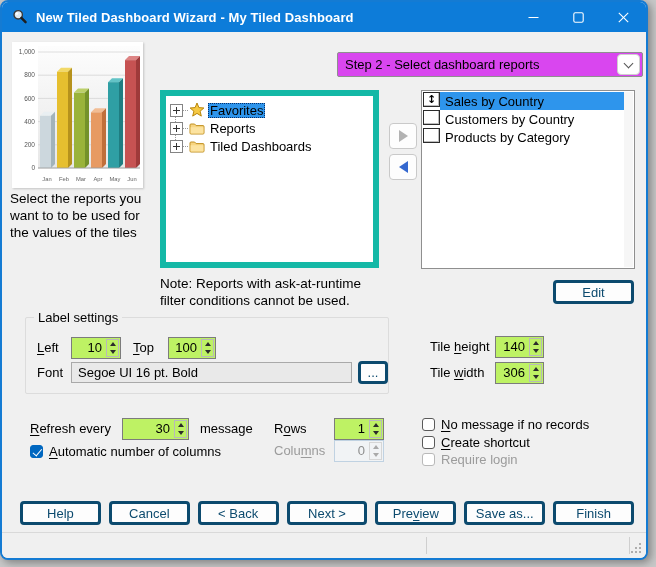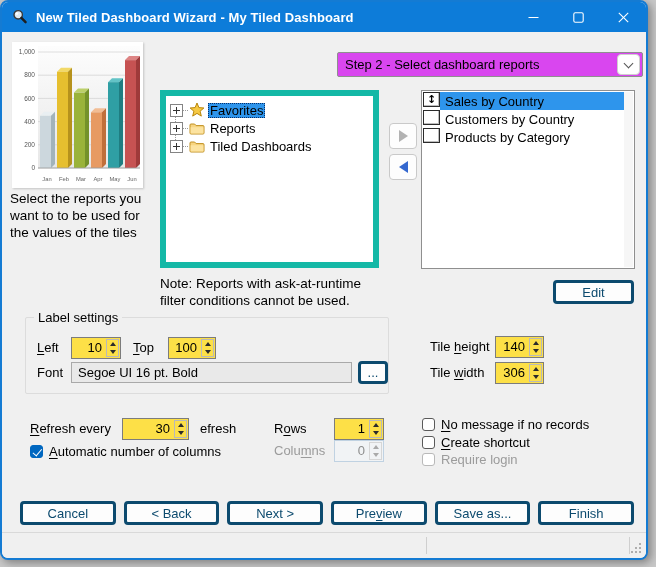--- a/index.html
+++ b/index.html
@@ -51,21 +51,21 @@
   .note{position:absolute;left:158px;top:243px;font-size:13.5px;line-height:17px}
   .btn{background:#fdfdfd;border:3px solid #0c4a6e;border-radius:4px;font-size:13px;display:flex;align-items:center;justify-content:center;color:#0c4a6e;box-sizing:border-box}
   .edit-btn{position:absolute;left:551px;top:248px;width:81px;height:24px}
 
   
   .groupbox{position:absolute;left:23px;top:285px;width:364px;height:77px;border:1px solid #dcdcdc;border-radius:2px;box-sizing:border-box}
   .legend{position:absolute;left:8px;top:-8px;background:#f0f0f0;padding:0 4px;line-height:15px}
   .fld-label{position:absolute;line-height:22px;white-space:nowrap}
 
   
-  .spin{position:absolute;height:22px;background:#fde047;border:1px solid #7c7c7c;display:flex;box-sizing:border-box}
+  .spin{position:absolute;height:22px;background:#bef264;border:1px solid #7c7c7c;display:flex;box-sizing:border-box}
   .spin-val{flex:1;text-align:right;line-height:19px;padding-right:3px}
   .spin-btns{width:13px;margin:1px;border:1px solid #b9b9b9;display:flex;flex-direction:column;box-sizing:border-box}
   .spin-btns span{flex:1;display:flex;align-items:center;justify-content:center}
   .tri-up{width:0;height:0;border-left:3px solid transparent;border-right:3px solid transparent;border-bottom:4px solid #2b2b2b}
   .tri-dn{width:0;height:0;border-left:3px solid transparent;border-right:3px solid transparent;border-top:4px solid #2b2b2b}
   .spin.disabled{background:#f1f3f5;border-color:#c0d2e2}
   .spin.disabled .spin-val{color:#8e8e8e}
   .spin.disabled .spin-btns{border-color:#d6d6d6}
   .spin.disabled .tri-up{border-bottom-color:#a9a9a9}
   .spin.disabled .tri-dn{border-top-color:#a9a9a9}
@@ -304,21 +304,21 @@
         <span class="spin-val">30</span>
         <span class="spin-btns">
             <span>
               <i class="tri-up"></i>
             </span>
             <span>
               <i class="tri-dn"></i>
             </span>
           </span>
       </div>
-      <span class="fld-label" style="left:198px;top:386px">efresh</span>
+      <span class="fld-label" style="left:198px;top:386px">message</span>
       <span class="fld-label" style="left:272px;top:386px"><span>R</span><u>o</u><span>ws</span></span>
       <div class="spin" style="left:332px;top:386px;width:50px">
         <span class="spin-val">1</span>
         <span class="spin-btns">
             <span>
               <i class="tri-up"></i>
             </span>
             <span>
               <i class="tri-dn"></i>
             </span>
@@ -349,20 +349,21 @@
       <div class="cb-row" style="left:420px;top:402px">
         <span class="cb"></span>
         <span><span></span><u>C</u><span>reate shortcut</span></span>
       </div>
       <div class="cb-row dim" style="left:420px;top:419px">
         <span class="cb disabled"></span>
         <span>Require login</span>
       </div>
 
       <div class="btn-row">
+        <div class="btn">Help</div>
         <div class="btn">Cancel</div>
         <div class="btn">&lt; Back</div>
         <div class="btn">Next &gt;</div>
         <div class="btn">
             <span><span>Pre</span><u>v</u><span>iew</span></span>
           </div>
         <div class="btn">Save as...</div>
         <div class="btn">Finish</div>
       </div>
     </div>

